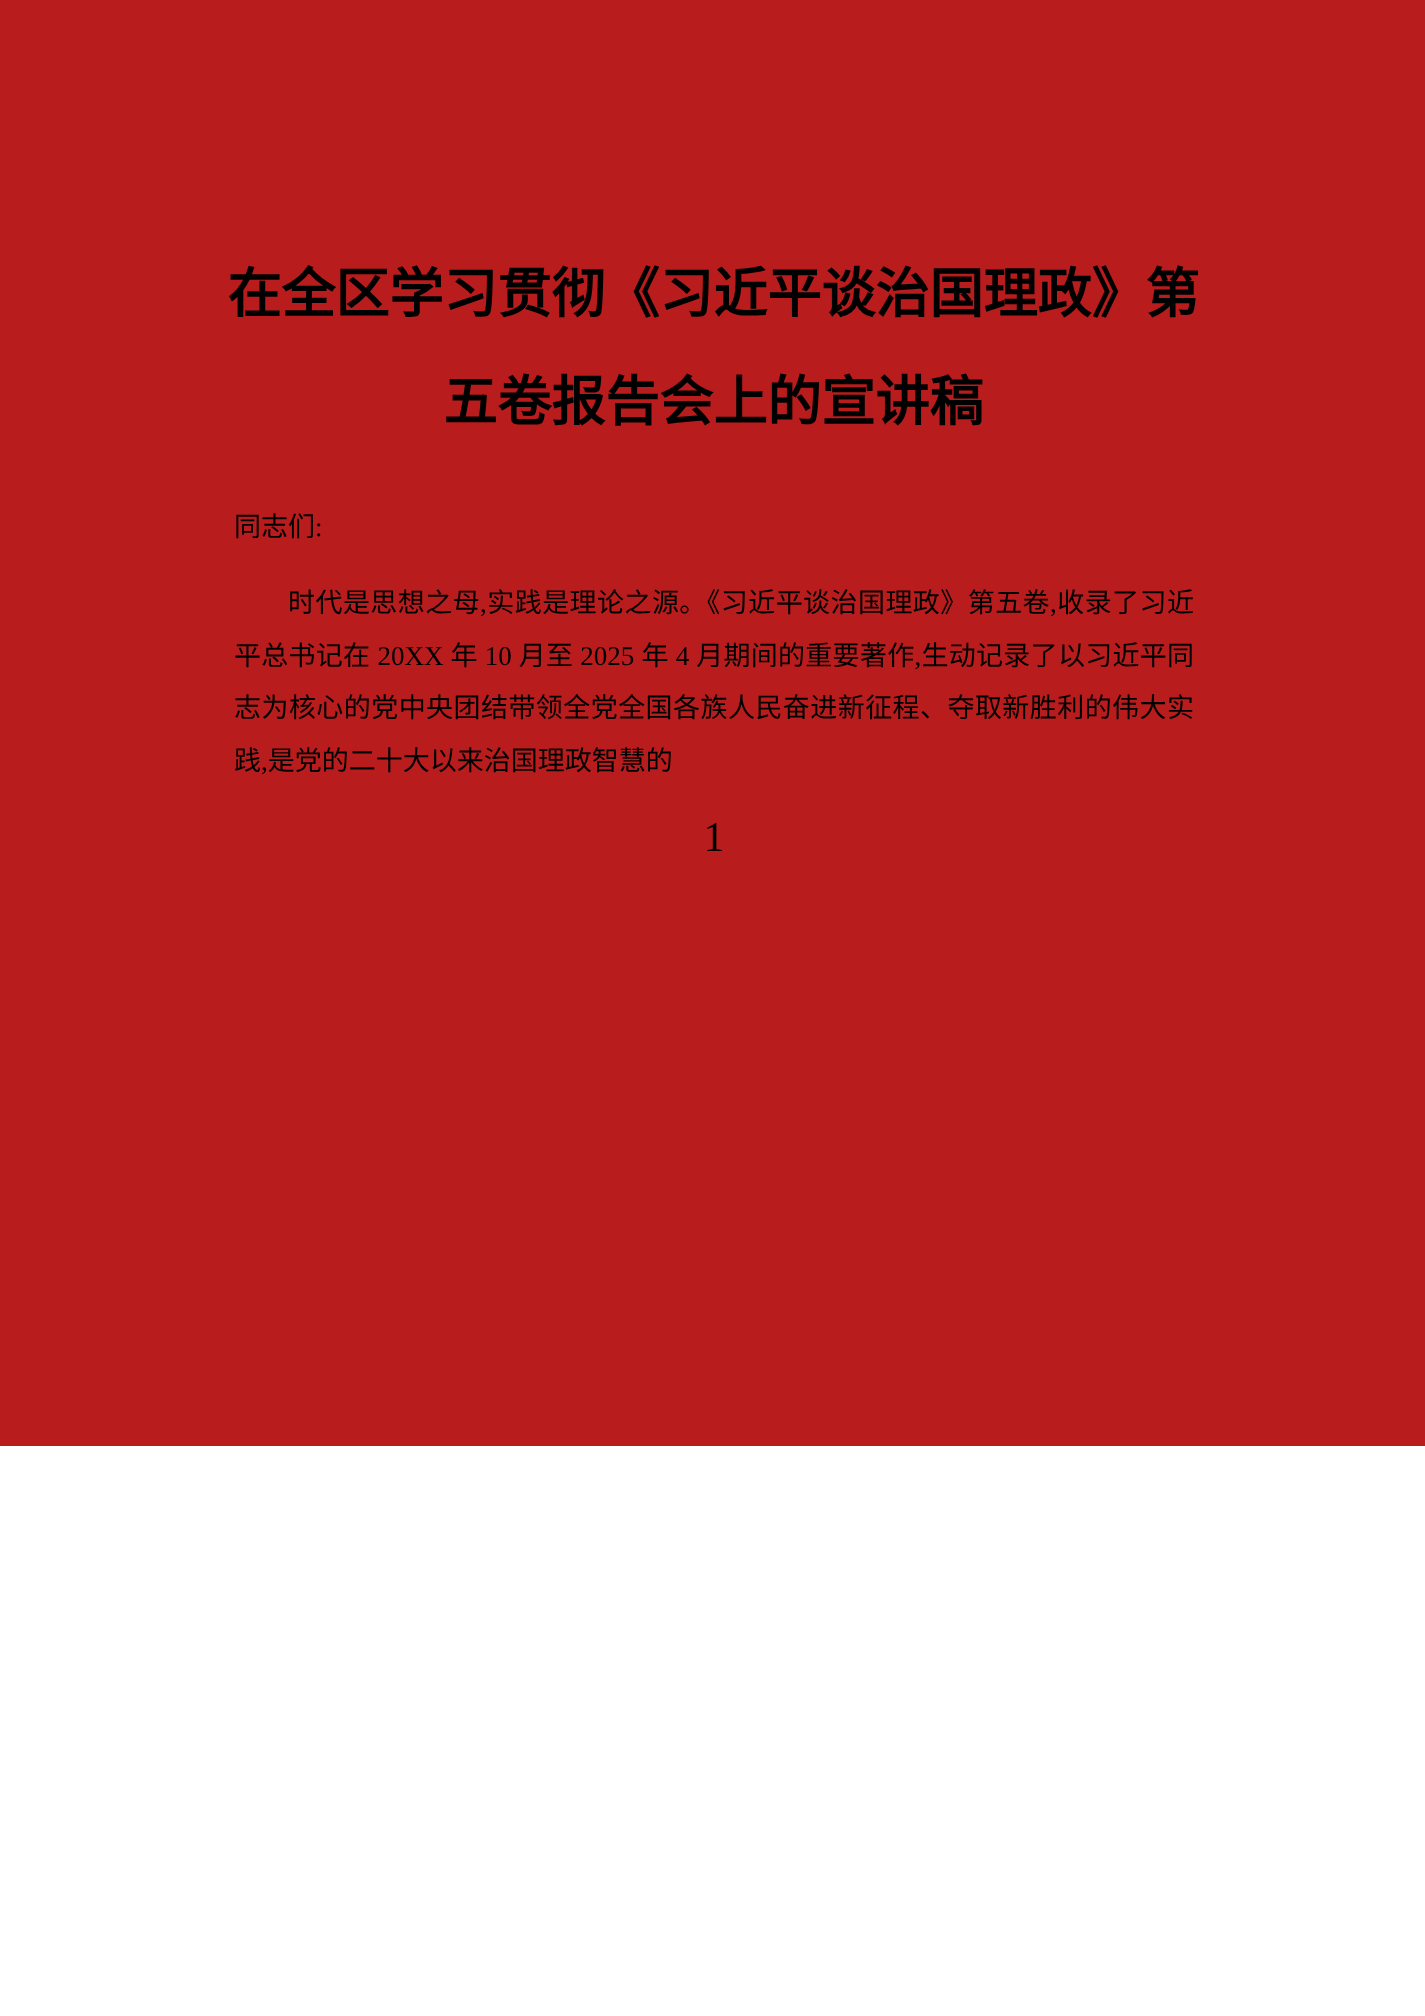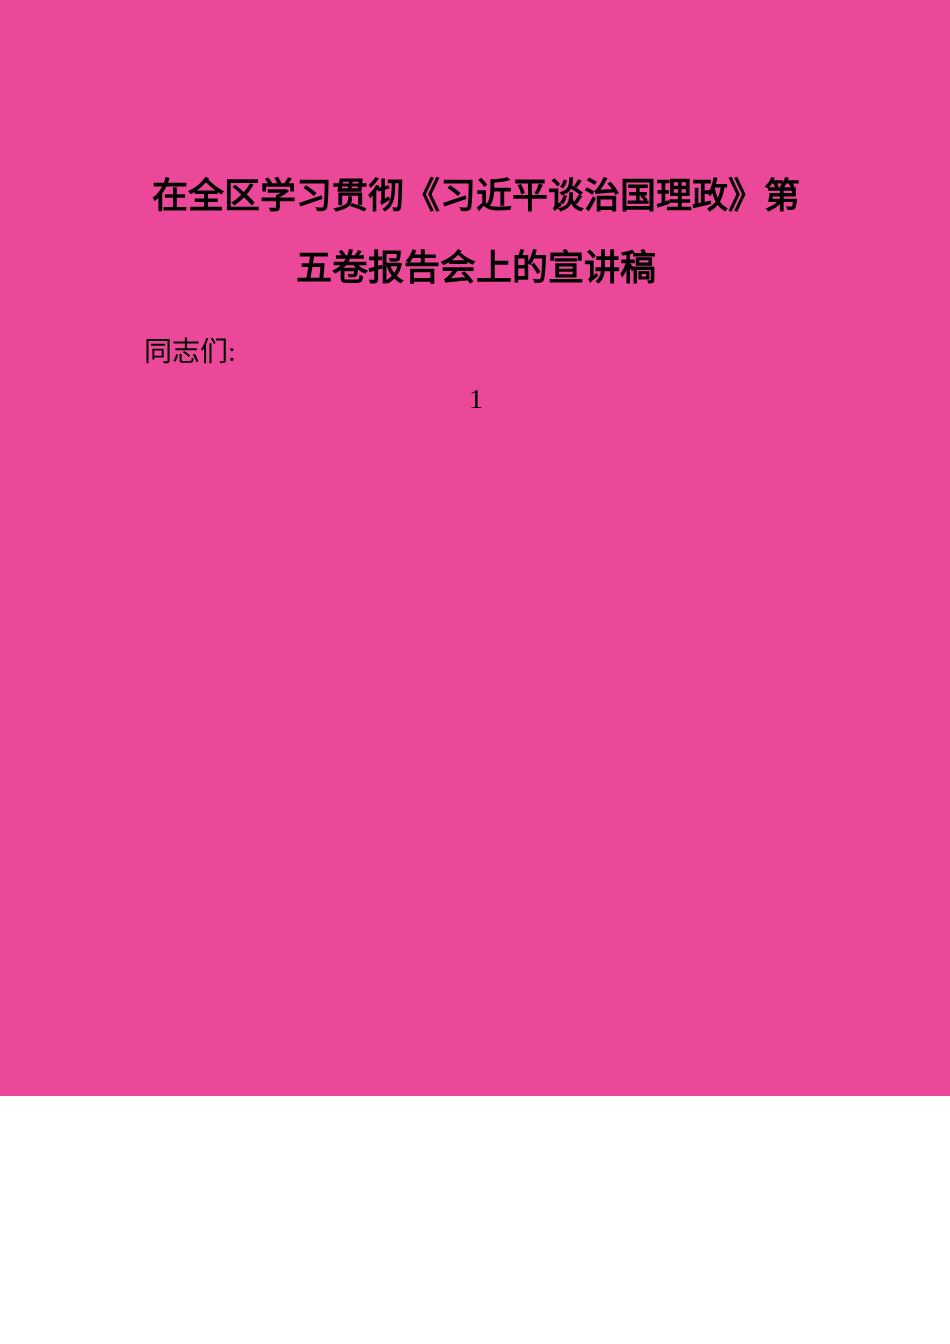--- a/index.html
+++ b/index.html
@@ -3,22 +3,22 @@
 <meta charset="utf-8">
 <style>
   html, body {
     margin: 0;
     padding: 0;
     background: #ffffff;
   }
   .page {
     position: relative;
     width: 950px;
-    height: 1096px;
-    background: #ec4899;
+    height: 964px;
+    background: #b91c1c;
     overflow: hidden;
     box-sizing: border-box;
     padding: 160px 138px 0 140px;
     color: #000000;
   }
   .doc-title {
     width: 672px;
     margin: 0 0 30px 0;
     text-align: center;
     font-family: "Liberation Sans", sans-serif;
@@ -26,23 +26,23 @@
     font-size: 36px;
     line-height: 72px;
     color: #000000;
     letter-spacing: 0;
   }
   .content {
     width: 672px;
   }
   
   .content p {
-    margin: 4px;
+    margin: 16px;
     font-family: "Liberation Serif", sans-serif;
-    font-size: 28px;
+    font-size: 18px;
     line-height: 35px;
     text-align: justify;
     color: #000000;
     word-break: break-all;
   }
   .content p.indent {
     text-indent: 2em;
   }
   .page-number {
     width: 672px;
@@ -61,18 +61,19 @@
 
   <h1 class="doc-title">在全区学习贯彻《习近平谈治国理政》第五卷报告会上的宣讲稿</h1>
 
   <div class="content">
 
     <p>同志们:</p>
 
 
 
 
+    <p class="indent">时代是思想之母,实践是理论之源。《习近平谈治国理政》第五卷,收录了习近平总书记在 20XX 年 10 月至 2025 年 4 月期间的重要著作,生动记录了以习近平同志为核心的党中央团结带领全党全国各族人民奋进新征程、夺取新胜利的伟大实践,是党的二十大以来治国理政智慧的</p>
 
   </div>
 
   <div class="page-number">1</div>
 
 </div>
 
 </body></html>

